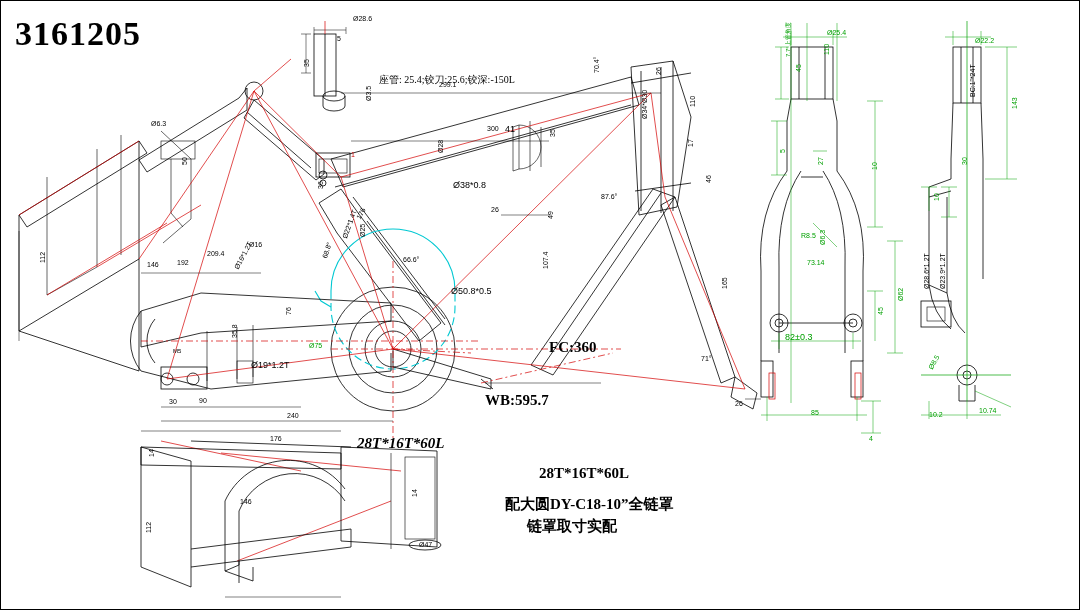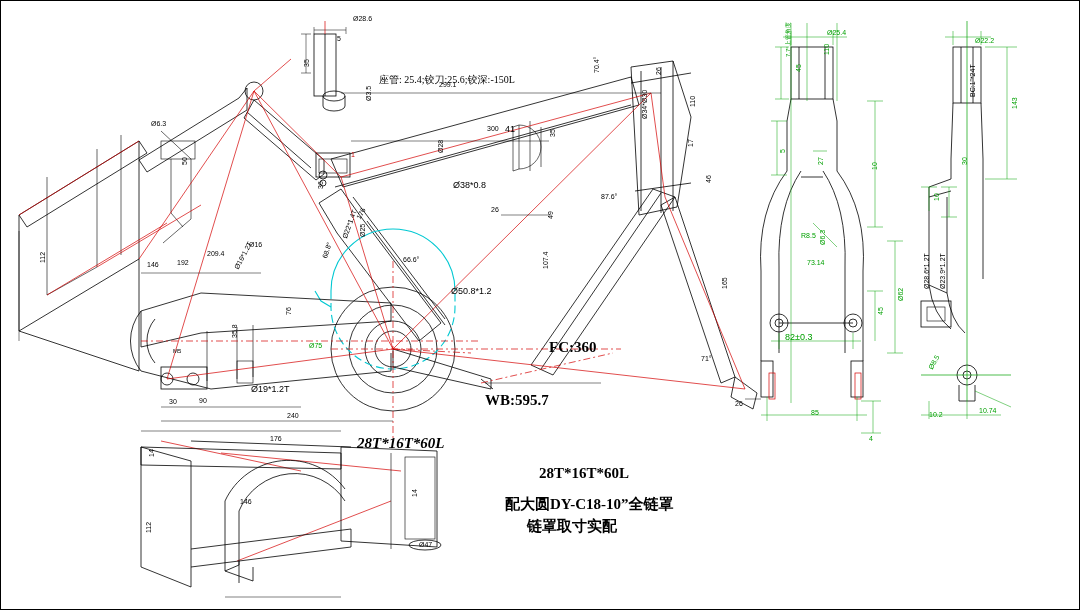--- a/index.html
+++ b/index.html
@@ -21,20 +21,21 @@
   .cy{fill:none;stroke:#00c8d2;stroke-width:1.1;}
   .cyd{fill:none;stroke:#00c8d2;stroke-width:1.1;stroke-dasharray:8 4;}
   .dim{fill:none;stroke:#000;stroke-width:0.5;}
   .gdim{fill:none;stroke:#00a000;stroke-width:0.5;}
 </style>
 </head>
 <body>
 
 <div id="sheet">
 
+  <div class="title">3161205</div>
 
   <svg width="1080" height="610">
 
     <g>
       <rect class="k" x="313" y="33" width="22" height="62"></rect>
       <line class="k" x1="324" y1="33" x2="324" y2="95"></line>
       <ellipse class="k" cx="333" cy="95" rx="11" ry="5"></ellipse>
       <line class="k" x1="322" y1="95" x2="322" y2="105"></line>
       <line class="k" x1="344" y1="95" x2="344" y2="105"></line>
       <path class="k" d="M322 105 a11 5 0 0 0 22 0"></path>
@@ -279,37 +280,37 @@
     <div class="lbl" style="left:490px;top:205px;">26</div>
     <div class="lbl v" style="left:654px;top:74px;transform:rotate(-90deg);">26</div>
     <div class="lbl v" style="left:688px;top:106px;transform:rotate(-90deg);">110</div>
     <div class="lbl v" style="left:640px;top:118px;transform:rotate(-90deg);">Ø34*Ø30</div>
     <div class="lbl v" style="left:686px;top:146px;transform:rotate(-90deg);">17</div>
     <div class="lbl v" style="left:704px;top:182px;transform:rotate(-90deg);">46</div>
     <div class="lbl" style="left:600px;top:192px;">87.6°</div>
     <div class="lbl v" style="left:592px;top:72px;transform:rotate(-90deg);">70.4°</div>
     <div class="lbl" style="left:452px;top:180px;font-size:9px;">Ø38*0.8</div>
     <div class="lbl v" style="left:436px;top:152px;transform:rotate(-90deg);">Ø28</div>
-    <div class="lbl" style="left:450px;top:286px;font-size:9px;">Ø50.8*1.2</div>
+    <div class="lbl" style="left:450px;top:286px;font-size:9px;">Ø50.8*0.5</div>
     <div class="lbl v" style="left:541px;top:268px;transform:rotate(-90deg);">107.4</div>
     <div class="lbl v" style="left:546px;top:218px;transform:rotate(-90deg);">49</div>
     <div class="lbl" style="left:402px;top:255px;">66.6°</div>
     <div class="lbl" style="left:150px;top:119px;">Ø6.3</div>
     <div class="lbl v" style="left:180px;top:164px;transform:rotate(-90deg);">50</div>
     <div class="lbl v" style="left:38px;top:262px;transform:rotate(-90deg);">112</div>
     <div class="lbl" style="left:146px;top:260px;">146</div>
     <div class="lbl" style="left:176px;top:258px;">192</div>
     <div class="lbl" style="left:206px;top:249px;">209.4</div>
     <div class="lbl" style="left:248px;top:240px;">Ø16</div>
     <div class="lbl v" style="left:232px;top:266px;transform:rotate(-62deg);">Ø16*1.2T</div>
     <div class="lbl v" style="left:340px;top:236px;transform:rotate(-70deg);">Ø22*1.4T</div>
     <div class="lbl v" style="left:320px;top:256px;transform:rotate(-72deg);">68.8°</div>
     <div class="lbl v" style="left:358px;top:236px;transform:rotate(-90deg);">Ø25</div>
     <div class="lbl v" style="left:354px;top:216px;transform:rotate(-62deg);">176</div>
-    <div class="lbl" style="left:250px;top:360px;font-size:9px;margin-top:24px;">Ø19*1.2T</div>
+    <div class="lbl" style="left:250px;top:360px;font-size:9px;">Ø19*1.2T</div>
     <div class="lbl v" style="left:230px;top:337px;transform:rotate(-90deg);">35.8</div>
     <div class="lbl g" style="left:308px;top:341px;">Ø75</div>
     <div class="lbl v" style="left:284px;top:314px;transform:rotate(-90deg);">76</div>
     <div class="lbl" style="left:168px;top:397px;">30</div>
     <div class="lbl" style="left:198px;top:396px;">90</div>
     <div class="lbl" style="left:286px;top:411px;">240</div>
     <div class="lbl" style="left:269px;top:434px;">176</div>
     <div class="lbl" style="left:239px;top:497px;">146</div>
     <div class="lbl v" style="left:144px;top:532px;transform:rotate(-90deg);">112</div>
     <div class="lbl v" style="left:147px;top:456px;transform:rotate(-90deg);">14</div>

